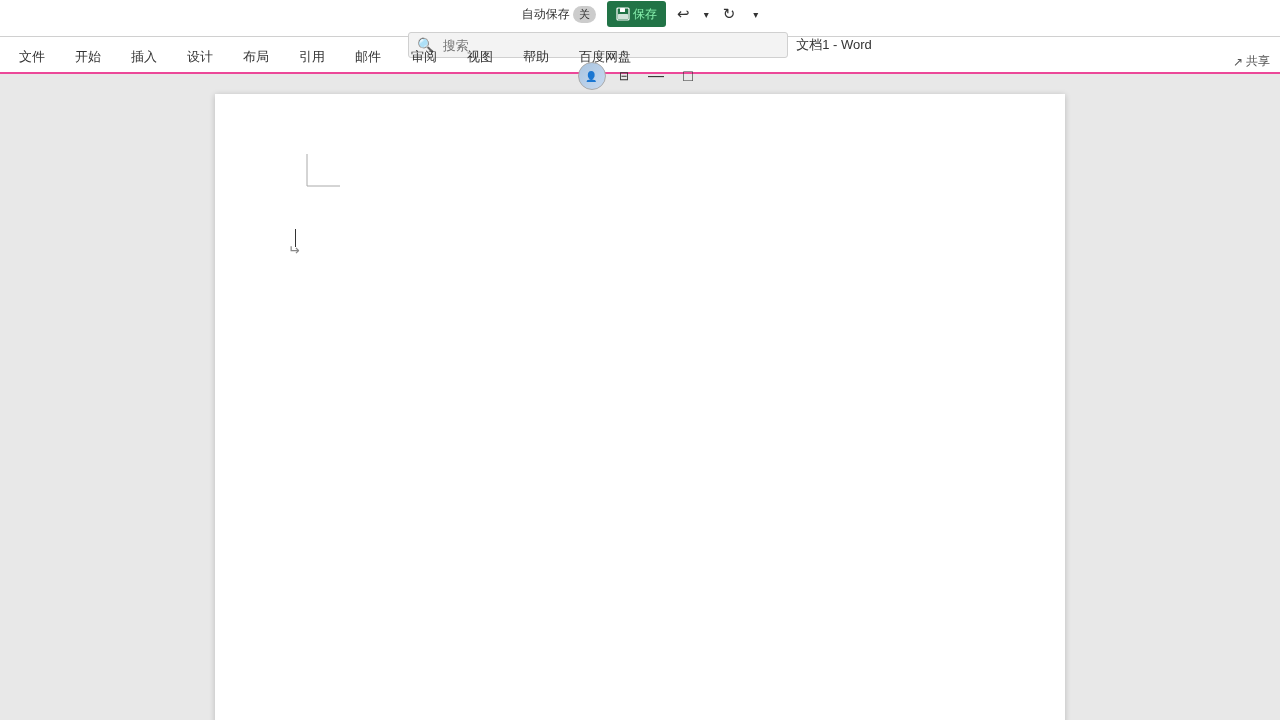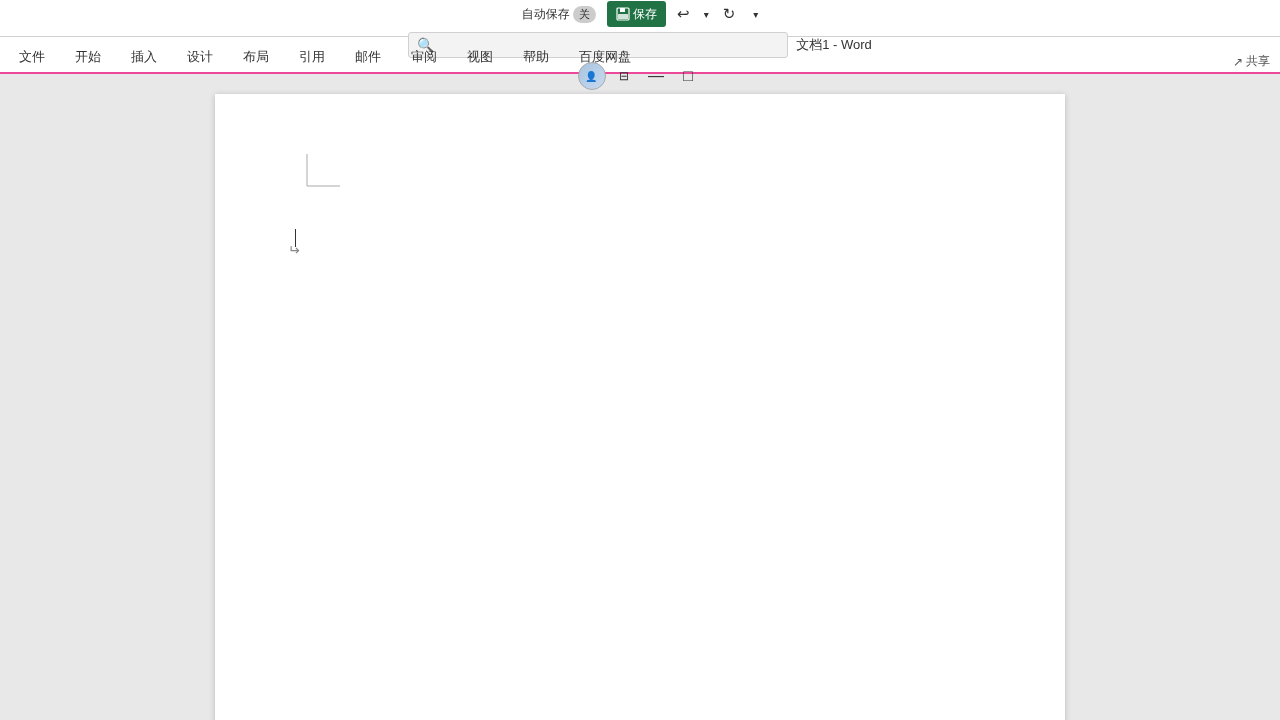--- a/index.html
+++ b/index.html
@@ -178,35 +178,36 @@
       &nbsp;
       <span style="background:#ccc;border-radius:10px;padding:1px 6px;font-size:11px;">关</span>
     </button>
 
     <button class="qat-button qat-save">
       <svg width="14" height="14" viewBox="0 0 14 14" fill="none">
         <rect x="1" y="1" width="12" height="12" rx="1" stroke="white" stroke-width="1.2" fill="none"></rect>
         <rect x="4" y="1" width="5" height="4" rx="0.5" fill="white"></rect>
         <rect x="2" y="7" width="10" height="5" rx="0.5" fill="white" opacity="0.8"></rect>
       </svg>
-      <span style="color:#ffffff;font-size:12px;">保存</span>
+      <span style="color:#86efac;font-size:12px;">保存</span>
     </button>
 
     <button class="qat-button" style="font-size:15px;">↩</button>
 
     <button class="qat-button" style="padding:0 2px;font-size:10px;">▾</button>
 
     <button class="qat-button" style="font-size:15px;">↻</button>
 
     <button class="qat-button" style="font-size:10px;">▾</button>
   </div>
 
   <div class="title-center">
     <div class="search-box">
       <span class="search-icon-area">🔍</span>
+      <input class="search-input" type="text" placeholder="搜索" style="">
     </div>
     <span class="title-text">文档1 - Word</span>
   </div>
 
   <div class="title-right">
     <div class="avatar-circle">👤</div>
     <button class="title-right-btn" title="功能区显示选项" style="font-size:12px;">⊟</button>
     <button class="title-right-btn">—</button>
     <button class="title-right-btn">□</button>
   </div>

